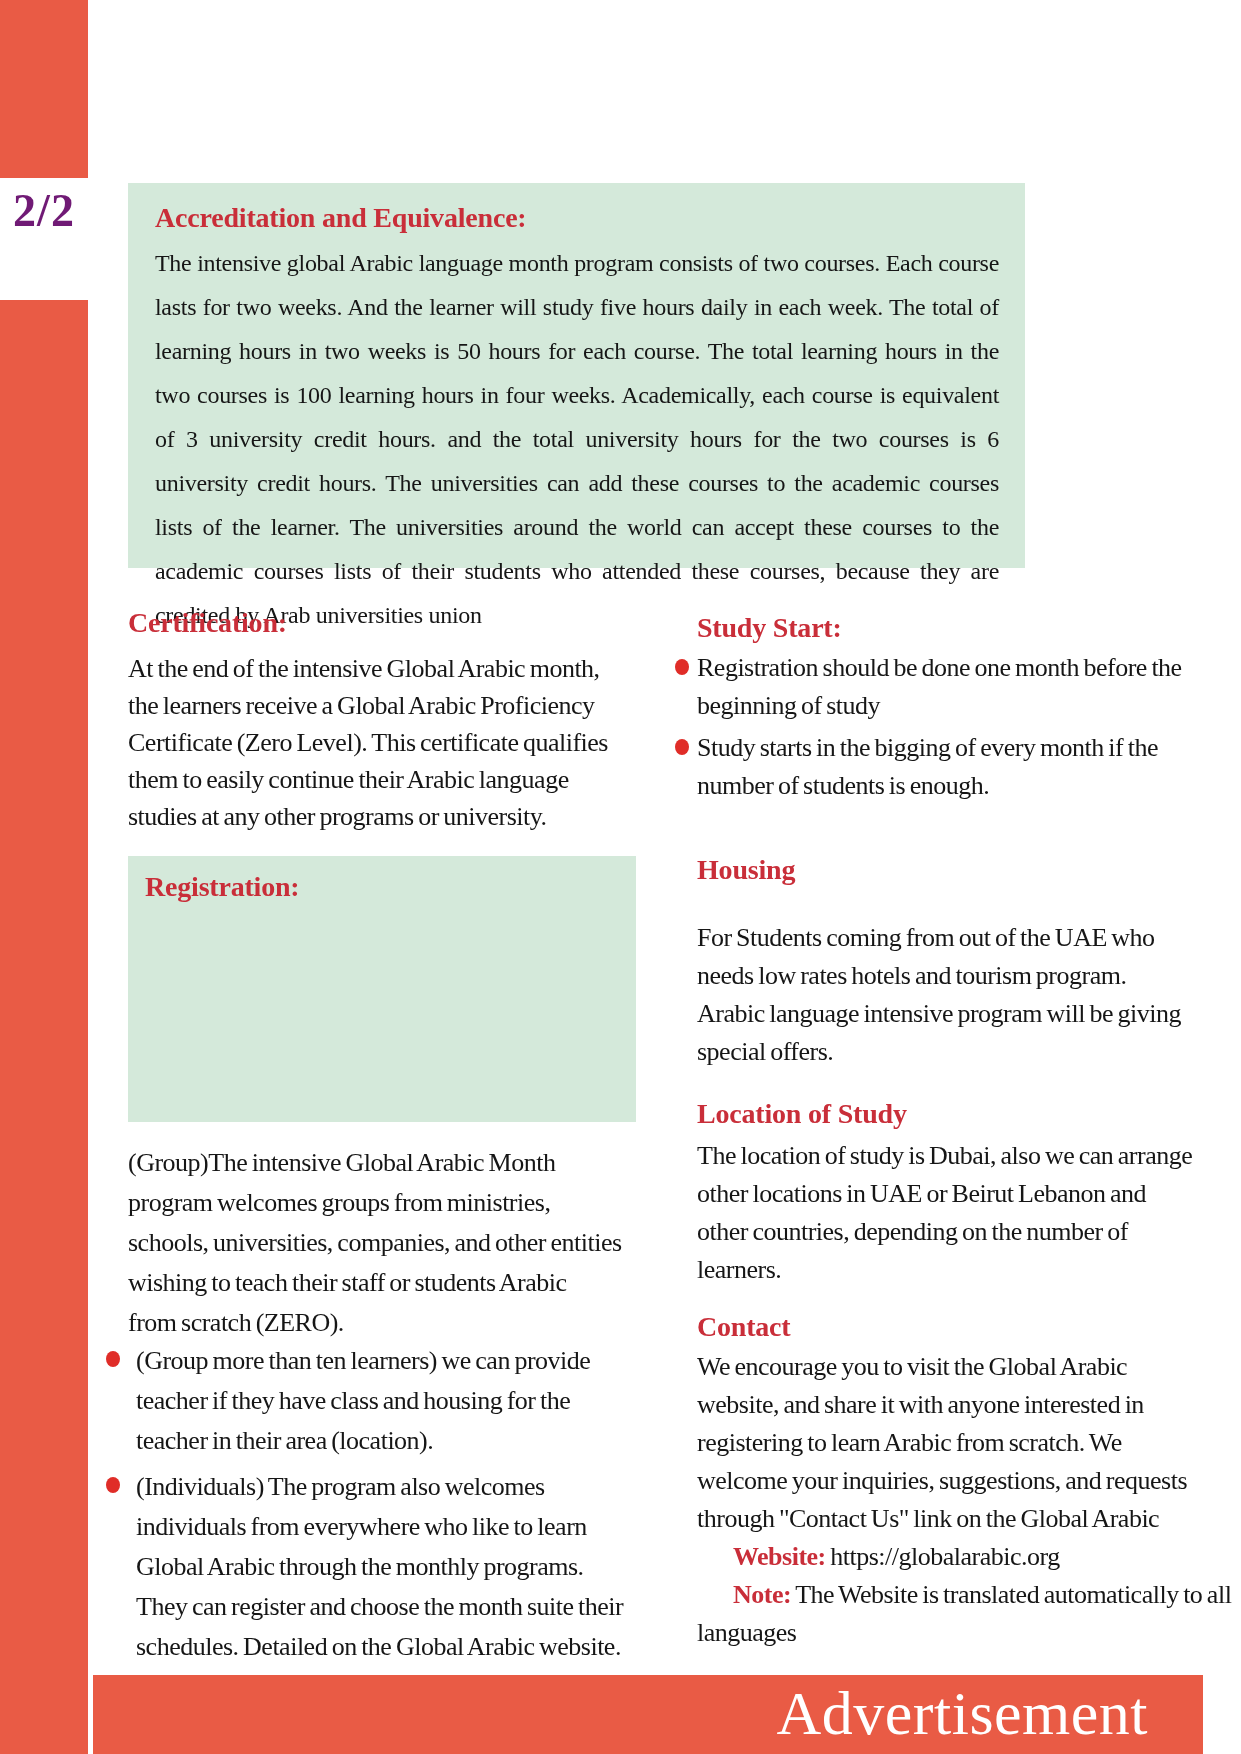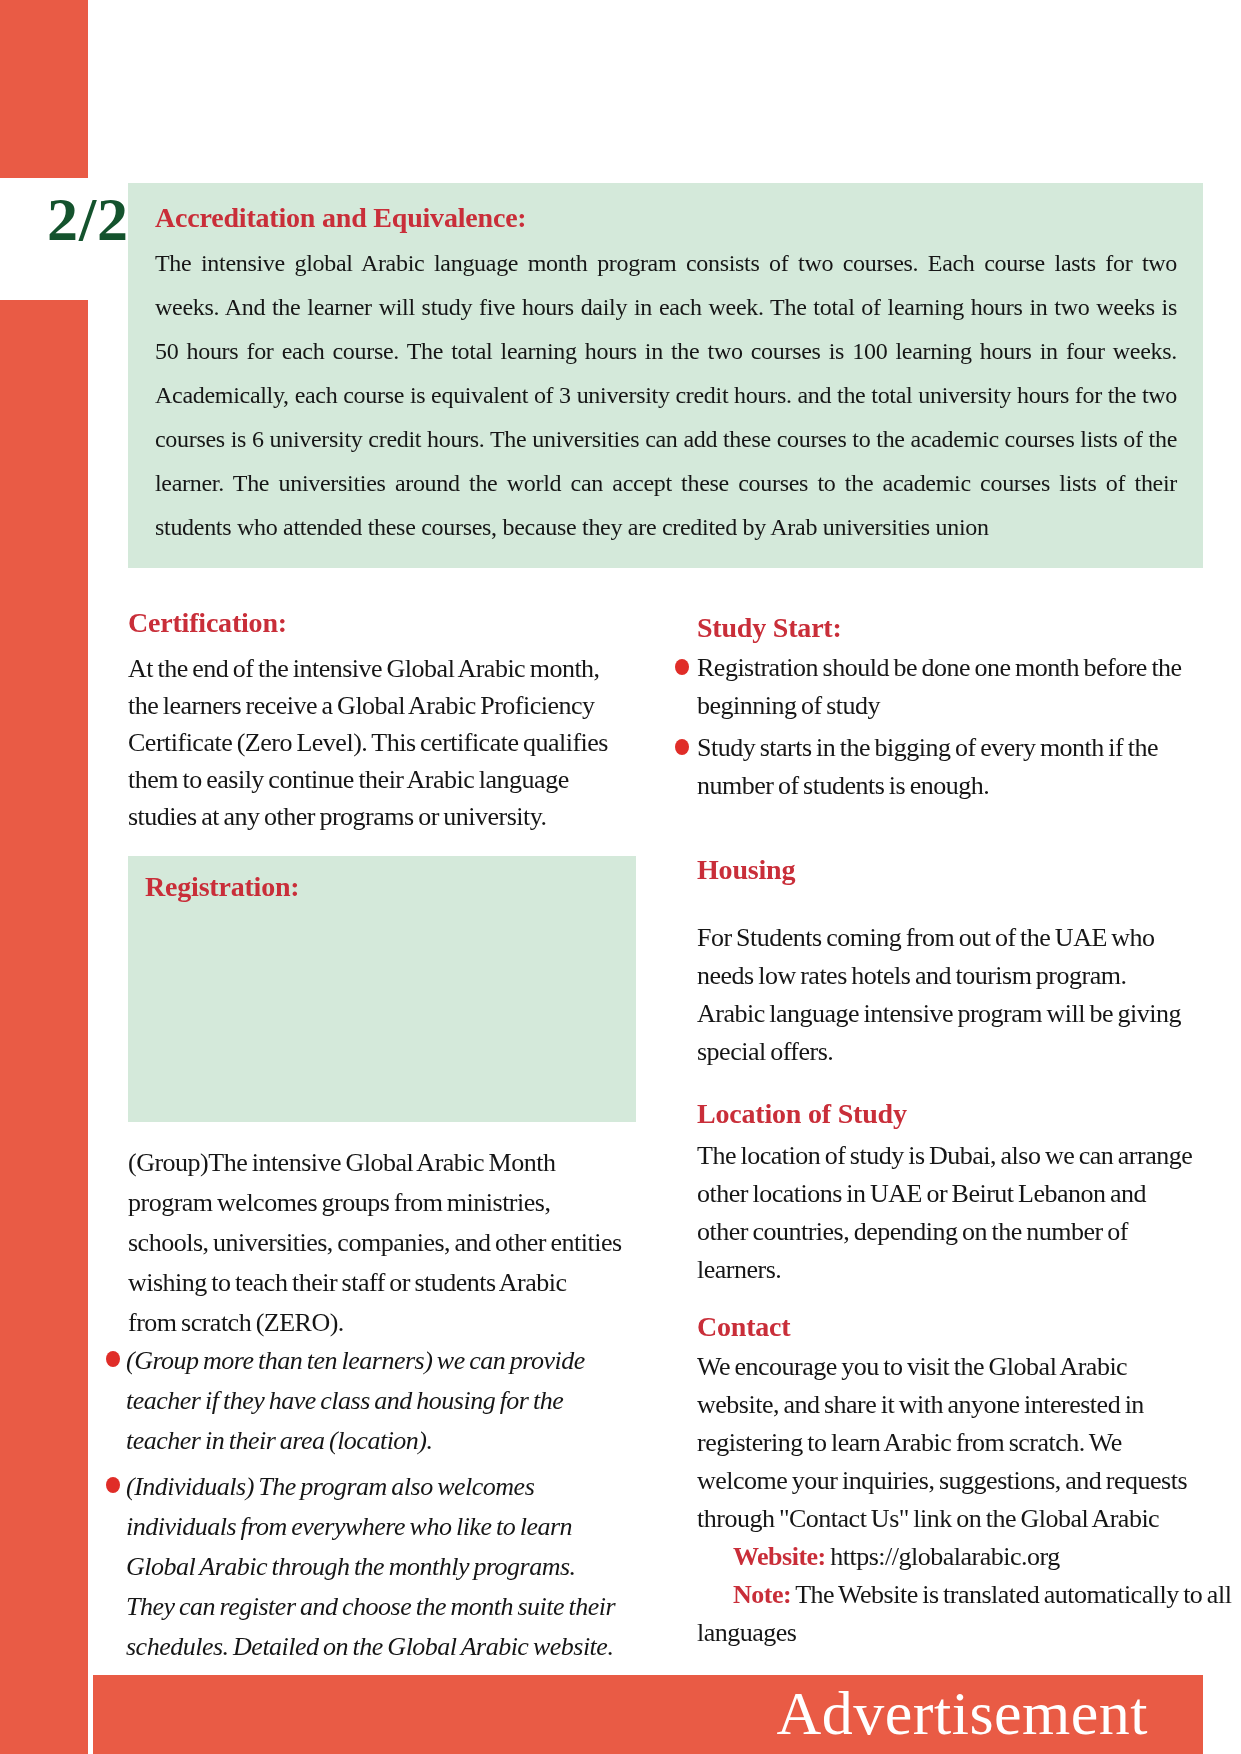--- a/index.html
+++ b/index.html
@@ -7,24 +7,24 @@
     width:1241px;height:1754px;position:relative;background:#ffffff;
     font-family:"Liberation Serif","DejaVu Serif",serif;color:#161616;
     overflow:hidden;
   }
   .abs{position:absolute;}
   
   .red-block{background:#E95B45;}
   .top-red{left:0;top:0;width:88px;height:178px;}
   .side-red{left:0;top:300px;width:88px;height:1454px;}
   .page-num{left:0;top:184px;width:88px;text-align:center;
-    font-size:62px;font-weight:bold;color:#14532d;letter-spacing:1px;padding-left:44px;}
+    font-size:46px;font-weight:bold;color:#701a75;letter-spacing:1px;}
   
   .mint{background:#D4E9DA;}
-  .accr-box{left:128px;top:183px;width:1075px;height:385px;
+  .accr-box{left:128px;top:183px;width:897px;height:385px;
     padding:16px 26px 0 27px;box-sizing:border-box;}
   .reg-box{left:128px;top:856px;width:508px;height:266px;
     padding:12px 14px 0 17px;box-sizing:border-box;overflow:visible;}
   
   .h-red{color:#C92E39;font-weight:bold;font-size:28px;line-height:38px;
     letter-spacing:-0.2px;}
   
   .body-txt{font-size:26px;line-height:37px;letter-spacing:-0.5px;
     word-spacing:-1.5px;white-space:pre-line;}
   .accr-body{font-size:24px;line-height:44px;text-align:justify;
@@ -34,21 +34,21 @@
   
   .lcol{left:128px;width:562px;}
   .rcol{left:697px;width:545px;}
   
   .blist{display:flex;flex-direction:column;}
   .bitem{display:flex;align-items:flex-start;}
   .bitem + .bitem{margin-top:6px;}
   .dot{flex:none;width:14px;height:16px;border-radius:50%;
     background:#E02D28;margin-top:10px;}
   .blist-left{left:106px;width:584px;}
-  .blist-left .bitem .bt{margin-left:6px;font-style:italic;}
+  .blist-left .bitem .bt{margin-left:16px;}
   .blist-right{left:675px;width:566px;}
   .blist-right .bitem + .bitem{margin-top:4px;}
   .blist-right .bitem .bt{margin-left:8px;}
   .bt{flex:1;}
   
   .lbl{color:#C92E39;font-weight:bold;margin-left:36px;}
   
   .banner{left:93px;top:1675px;width:1110px;height:79px;background:#E95B45;
     text-align:right;box-sizing:border-box;padding-right:55px;}
   .banner-text{color:#ffffff;font-size:62px;line-height:76px;

